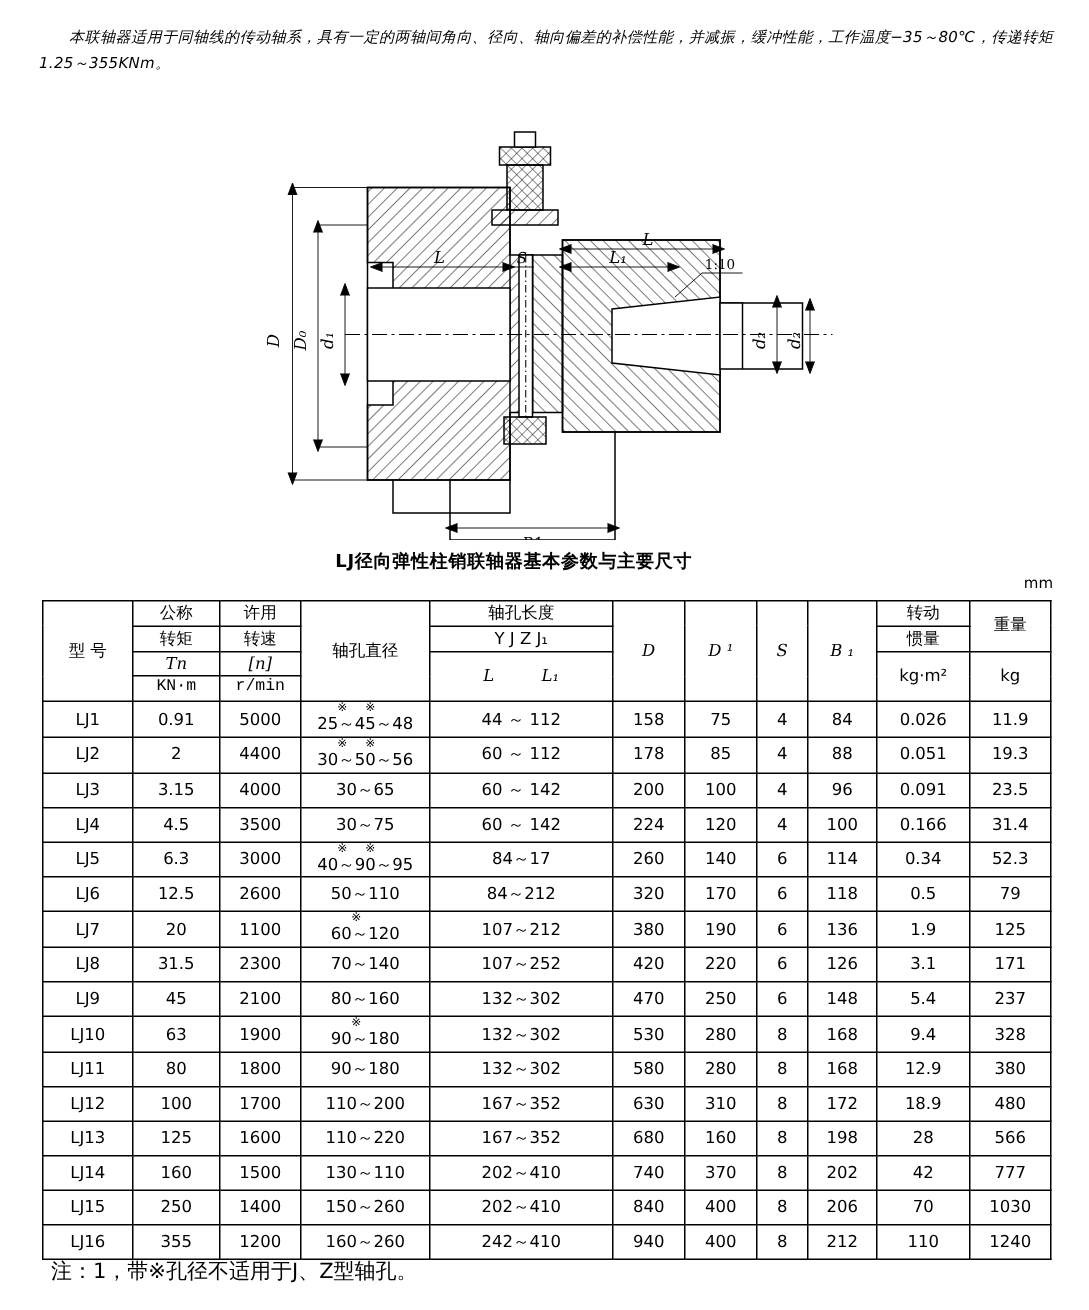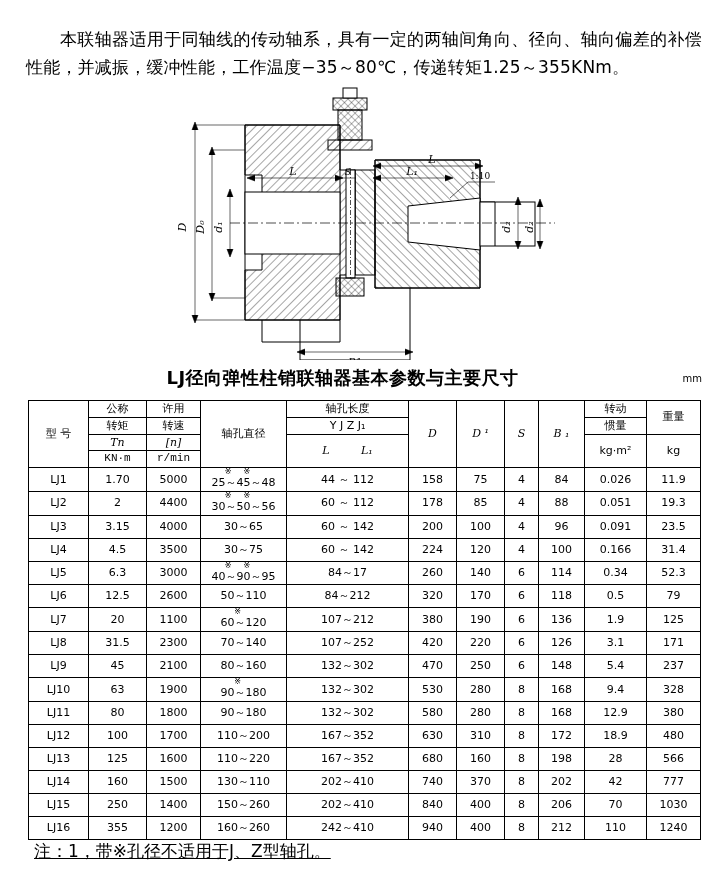--- a/index.html
+++ b/index.html
@@ -18,49 +18,50 @@
   .page {
     position: relative;
     width: 726px;
     height: 873px;
   }
   .intro {
     position: absolute;
     left: 26px;
     top: 8px;
     width: 676px;
-    font-size: 17px;
+    font-size: 10px;
     line-height: 1.65;
     text-indent: 2em;
     text-align: justify;
     letter-spacing: 0.2px;
+    font-style: italic;
   }
   
   .drawing {
     position: absolute;
     left: 150px;
     top: 70px;
     width: 430px;
     height: 290px;
   }
   .drawing svg { display: block; }
   .caption {
     position: absolute;
     left: 0;
     top: 366px;
     width: 685px;
     text-align: center;
-    font-size: 18px;
+    font-size: 12px;
     font-weight: bold;
     letter-spacing: 0.5px;
   }
   .unit-note {
     position: absolute;
     right: 24px;
-    top: 373px;
+    top: 384px;
     font-size: 10px;
   }
   
   .tbl-wrap {
     position: absolute;
     left: 28px;
     top: 400px;
     width: 672px;
   }
   table.spec {
@@ -86,23 +87,22 @@
     display: block;
     font-size: 8px;
     line-height: 6px;
     height: 7px;
     letter-spacing: 12px;
   }
   .notes {
     position: absolute;
     left: 34px;
     top: 838px;
-    font-size: 17px;
+    font-size: 14px;
     line-height: 1.55;
-    text-decoration: underline;
   }
   .notes div { white-space: nowrap; }
   .lbl { font-family: "DejaVu Serif", "Liberation Serif", serif; font-style: italic; font-size: 11px; }
 </style>
 </head>
 <body>
 
 <div class="page">
 
   <p class="intro">本联轴器适用于同轴线的传动轴系，具有一定的两轴间角向、径向、轴向偏差的补偿性能，并减振，缓冲性能，工作温度−35～80℃，传递转矩1.25～355KNm。</p>
@@ -272,21 +272,21 @@
         </tr>
         <tr>
           <td class="hdr-small">KN·m</td>
           <td class="hdr-small">r/min</td>
         </tr>
       </thead>
       <tbody>
 
       <tr class="rowh">
             <td>LJ1</td>
-            <td>1.70</td>
+            <td>0.91</td>
             <td>5000</td>
             <td><span class="stars-over">※※</span><span>25～45～48</span></td>
             <td>44 ～ 112</td>
             <td>158</td>
             <td>75</td>
             <td>4</td>
             <td>84</td>
             <td>0.026</td>
             <td>11.9</td>
           </tr>

